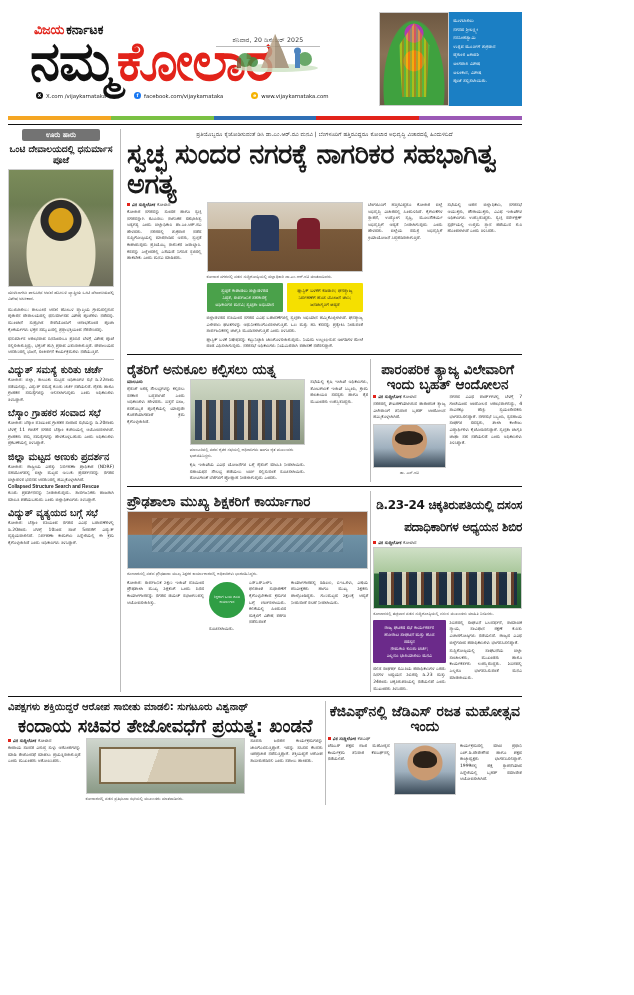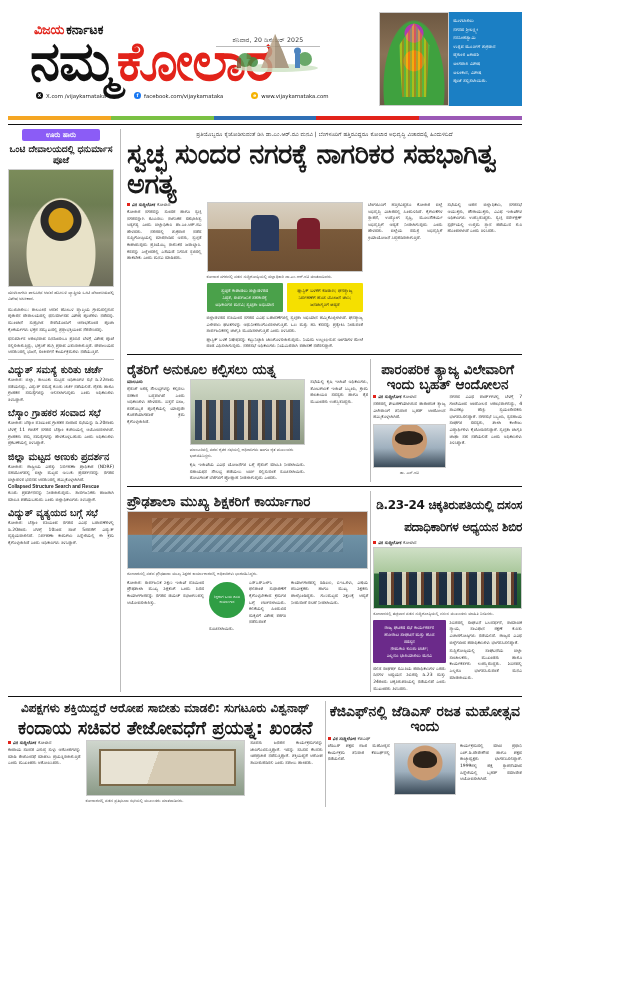--- a/index.html
+++ b/index.html
@@ -93,21 +93,21 @@
   .hr { border-top:1px solid #111; margin:4px 0; }
   .hr-thin { border-top:1px solid #bbb; margin:3px 0; }
   .vr { border-left:1px solid #bbb; }
 
   
   .body-wrap { display:flex; gap:6px; }
   .col-left { width:106px; flex:none; }
   .col-main { flex:1; }
 
   
-  .ooru-tab { background:#8b5cf6; color:#fff; font-size:7px; font-weight:bold; text-align:center;
+  .ooru-tab { background:#737373; color:#fff; font-size:7px; font-weight:bold; text-align:center;
               padding:2px 0; width:78px; margin:0 auto; border-radius:2px;
               font-family:"DejaVu Sans", sans-serif; }
   .side-head { font-size:9px; font-weight:bold; line-height:11px; text-align:center; margin:3px 0;
                font-family:"DejaVu Sans", sans-serif; }
   .side-photo { width:100%; height:118px; border:1px solid #ccc;
     background:
       radial-gradient(circle at 50% 40%, #f2c14e 0 16px, transparent 17px),
       radial-gradient(ellipse at 50% 72%, #e8e2c8 0 34px, transparent 35px),
       linear-gradient(180deg,#7b8c5a 0%,#6d7d52 30%,#8d8f72 60%,#6a6a58 100%);
     position:relative; overflow:hidden; }
@@ -191,21 +191,21 @@
   .sec-head { font-size:13.5px; font-weight:bold; line-height:15px; margin:3px 0 2px 0;
               font-family:"DejaVu Sans", sans-serif; }
   .sec-head.center { text-align:center; }
   .sec-head.big { font-size:18px; line-height:20px; text-align:center; }
   .sec-head.xl { font-size:12px; line-height:22px; text-align:right; letter-spacing:-.3px; }
 
   .split { display:flex; gap:2px; }
   .sp-l { flex:1.62; }
   .sp-r { flex:1; }
 
-  .bottom-kicker { font-size:12px; text-align:center; font-weight:bold; color:#222;
+  .bottom-kicker { font-size:10px; font-weight:bold; color:#222;
                    font-family:"DejaVu Sans", sans-serif; }
 </style>
 </head>
 <body>
 
 <div class="page">
 
   <div class="masthead">
 
     <div class="mast-left">

